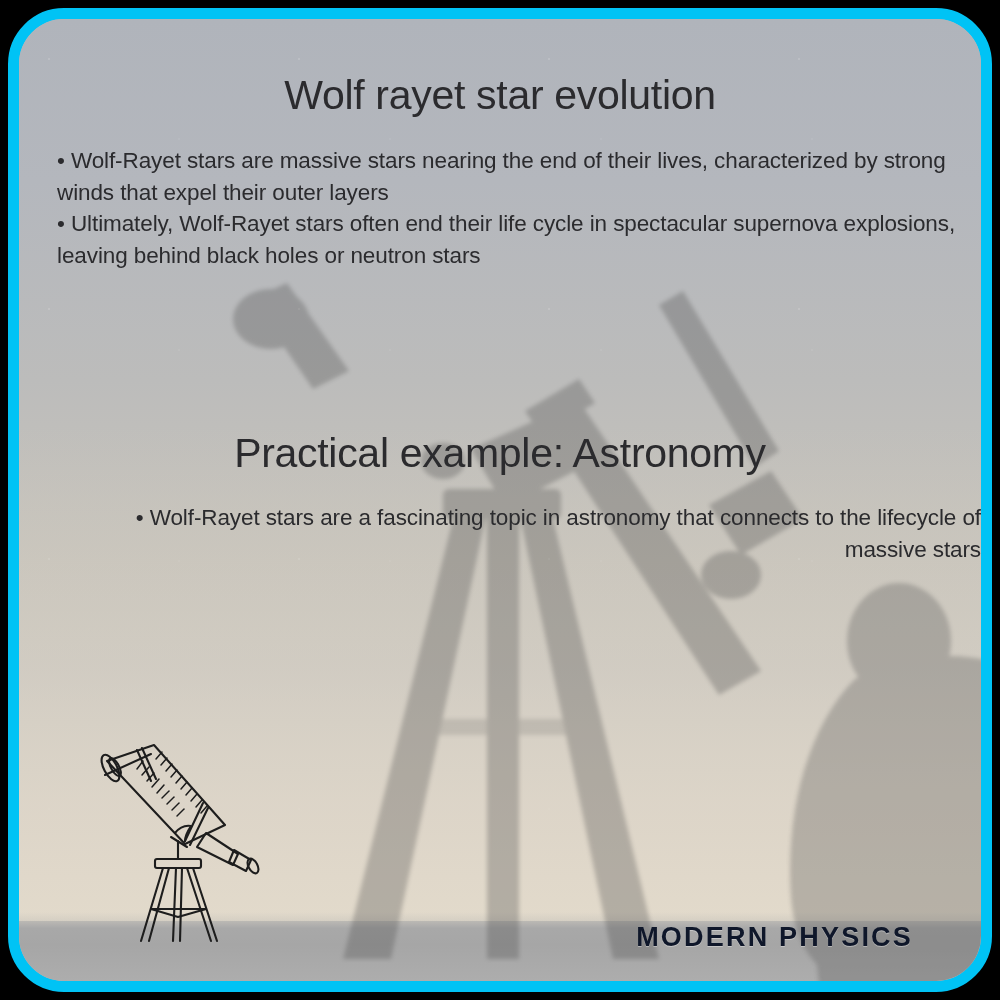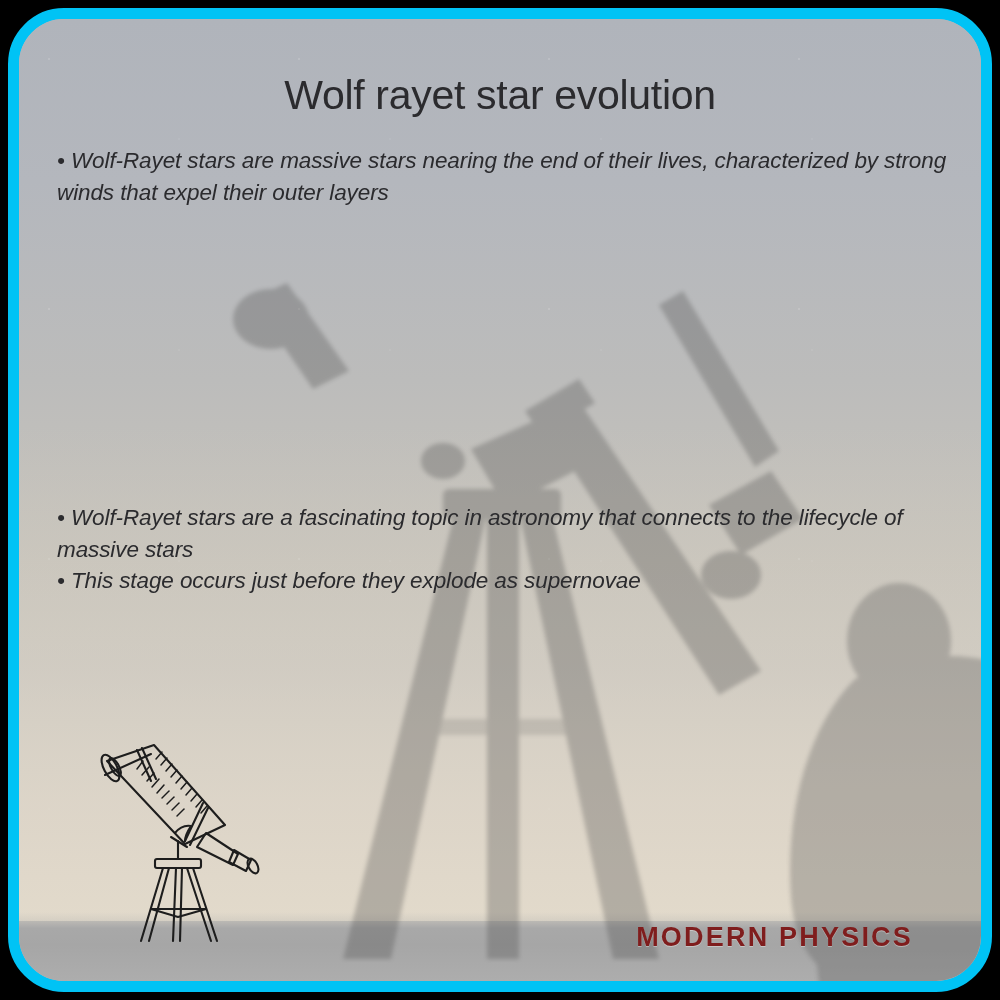--- a/index.html
+++ b/index.html
@@ -140,42 +140,42 @@
   .bullet-block {
     position: absolute;
     left: 38px;
     width: 924px;
     color: #2b2b2e;
     font-size: 22.5px;
     line-height: 31.5px;
     letter-spacing: -0.1px;
   }
   #bullets-1 { top: 126px; }
-  #bullets-2 { top: 483px; }
-  .bullet { margin: 0; padding: 0; font-style: italic; }
+  #bullets-2 { top: 483px; text-align: right; }
+  .bullet { margin: 0; padding: 0; }
 
   
   #telescope-art {
     position: absolute;
     left: 74px;
     top: 718px;
     width: 216px;
     height: 212px;
   }
   #telescope-art svg { display: block; }
 
   
   #watermark {
     position: absolute;
     right: 68px;
     bottom: 28px;
     font-size: 27px;
     font-weight: 700;
     letter-spacing: 2.2px;
-    color: #7f1d1d;
+    color: #0f172a;
     text-shadow: 0 1px 0 rgba(255,255,255,.35);
     white-space: nowrap;
   }
 </style>
 </head>
 <body>
 
 <div id="slide">
   <div id="card-border">
 
@@ -229,26 +229,27 @@
         </svg>
       </div>
     </div>
 
     <div id="content">
 
       <div class="heading" id="title">Wolf rayet star evolution</div>
 
       <div class="bullet-block" id="bullets-1">
         <p class="bullet">• Wolf-Rayet stars are massive stars nearing the end of their lives, characterized by strong winds that expel their outer layers</p>
+        <p class="bullet">• Ultimately, Wolf-Rayet stars often end their life cycle in spectacular supernova explosions, leaving behind black holes or neutron stars</p>
       </div>
 
+      <div class="heading" id="subhead">Practical example: Astronomy</div>
 
       <div class="bullet-block" id="bullets-2">
         <p class="bullet">• Wolf-Rayet stars are a fascinating topic in astronomy that connects to the lifecycle of massive stars</p>
-        <p class="bullet">• This stage occurs just before they explode as supernovae</p>
       </div>
 
       <div id="telescope-art">
         <svg width="216" height="212" viewBox="0 0 216 212" xmlns="http://www.w3.org/2000/svg" fill="none" stroke="#1d1d1d" stroke-width="2.1" stroke-linecap="round" stroke-linejoin="round">
 
           <ellipse cx="17.5" cy="31" rx="6.5" ry="14.5" transform="rotate(-28 17.5 31)"></ellipse>
           <ellipse cx="22" cy="30" rx="4" ry="10" transform="rotate(-28 22 30)"></ellipse>
 
           <path d="M14 24 L61 8 L132 88 L92 107 Z"></path>
 

